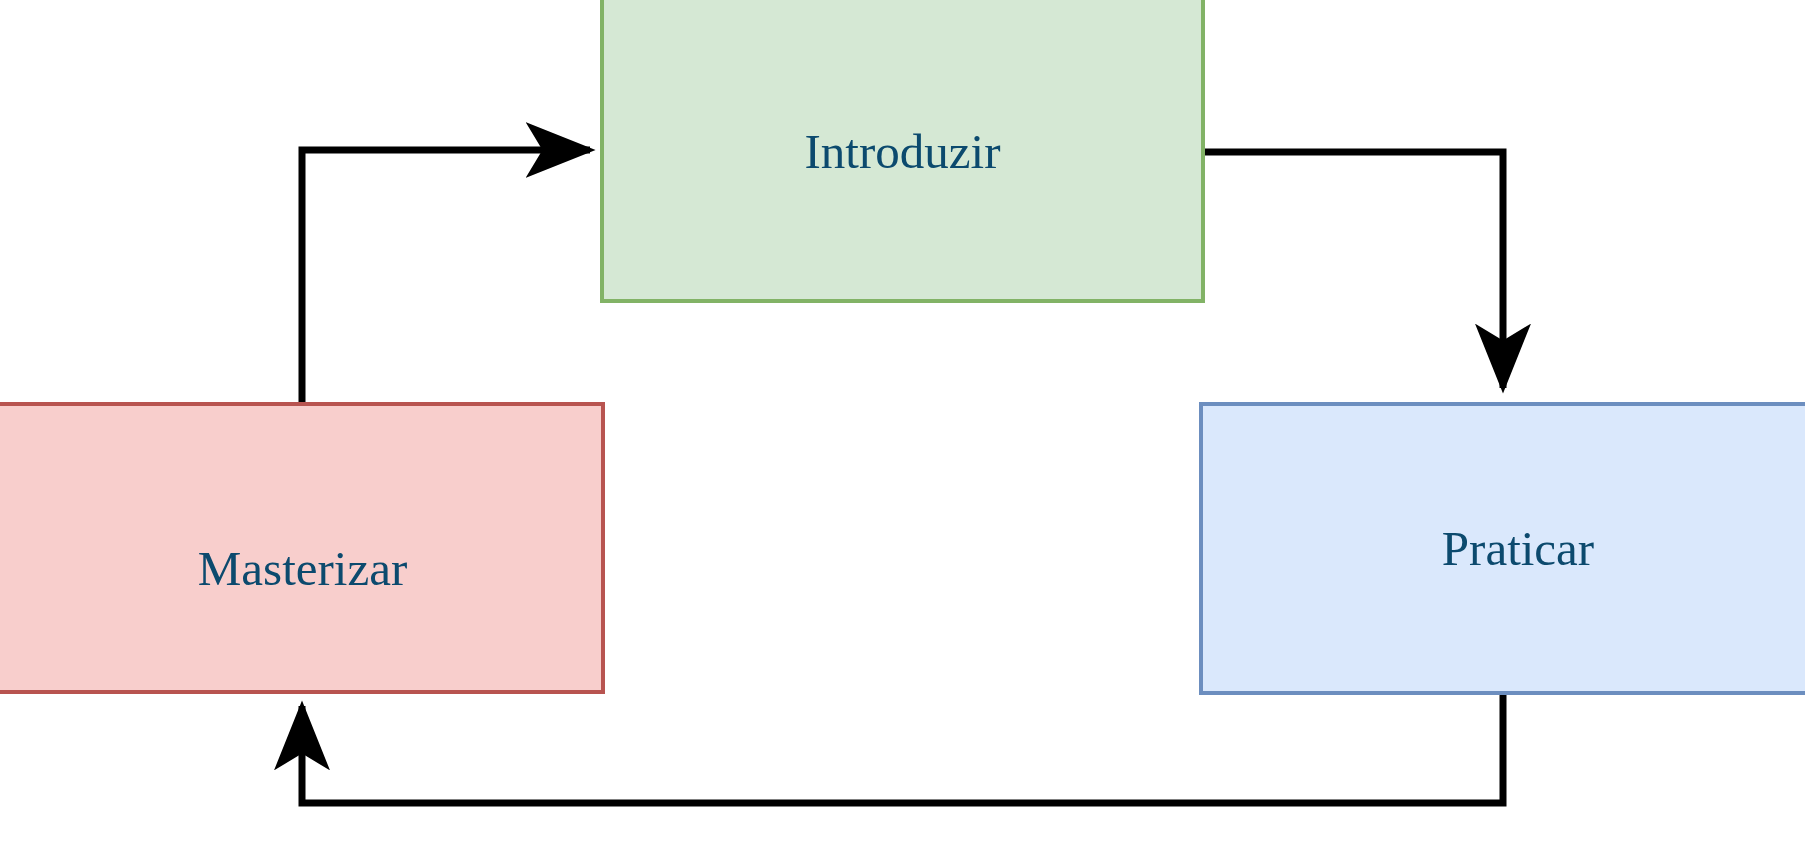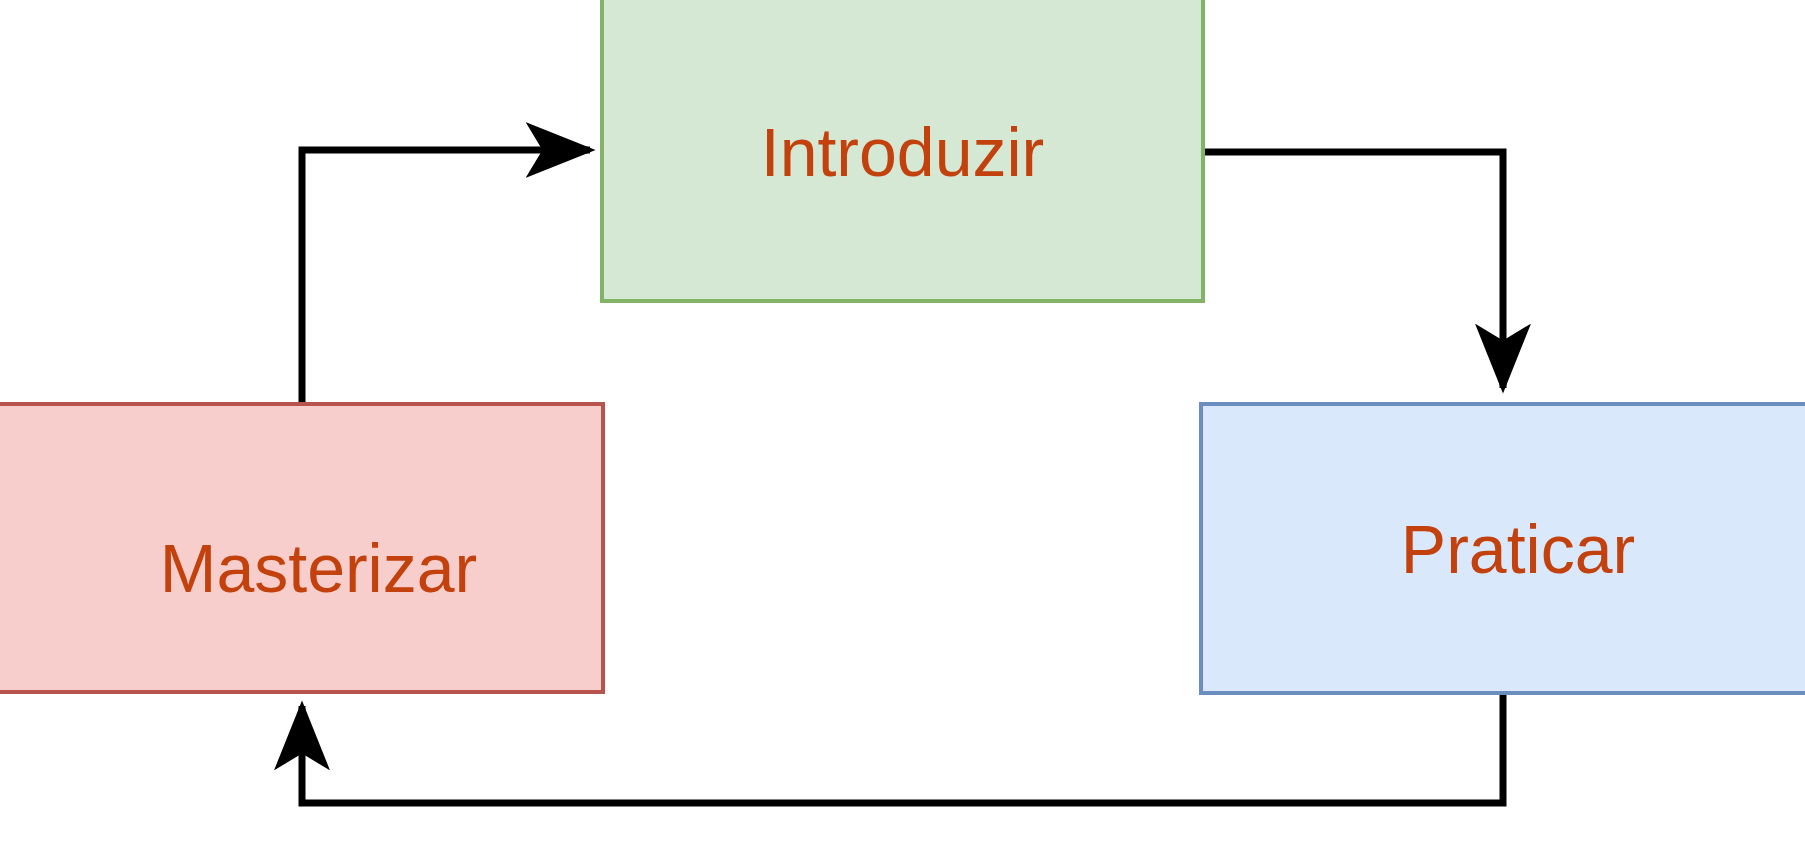--- a/index.html
+++ b/index.html
@@ -26,25 +26,25 @@
   .node {
     position: absolute;
     box-sizing: border-box;
     display: flex;
     align-items: center;
     justify-content: center;
     border-style: solid;
     border-width: 4px;
   }
   .node-label {
-    font-size: 68px;
+    font-size: 49px;
     line-height: 1;
-    color: #c2410c;
+    color: #0c4a6e;
     white-space: nowrap;
-    font-family: Liberation Sans, sans-serif;
+    font-family: Liberation Serif, serif;
   }
   #node-introduzir {
     left: 600px;
     top: -52px;
     width: 605px;
     height: 355px;
     background: #d5e8d4;
     border-color: #82b366;
   }
   #node-introduzir .node-label {
@@ -54,21 +54,21 @@
   #node-masterizar {
     left: -80px;
     top: 402px;
     width: 685px;
     height: 292px;
     background: #f8cecc;
     border-color: #b85450;
   }
   #node-masterizar .node-label {
     position: relative;
-    left: 56px;
+    left: 40px;
     margin-top: 40px;
   }
   #node-praticar {
     left: 1199px;
     top: 402px;
     width: 675px;
     height: 293px;
     background: #dae8fc;
     border-color: #6c8ebf;
   }

